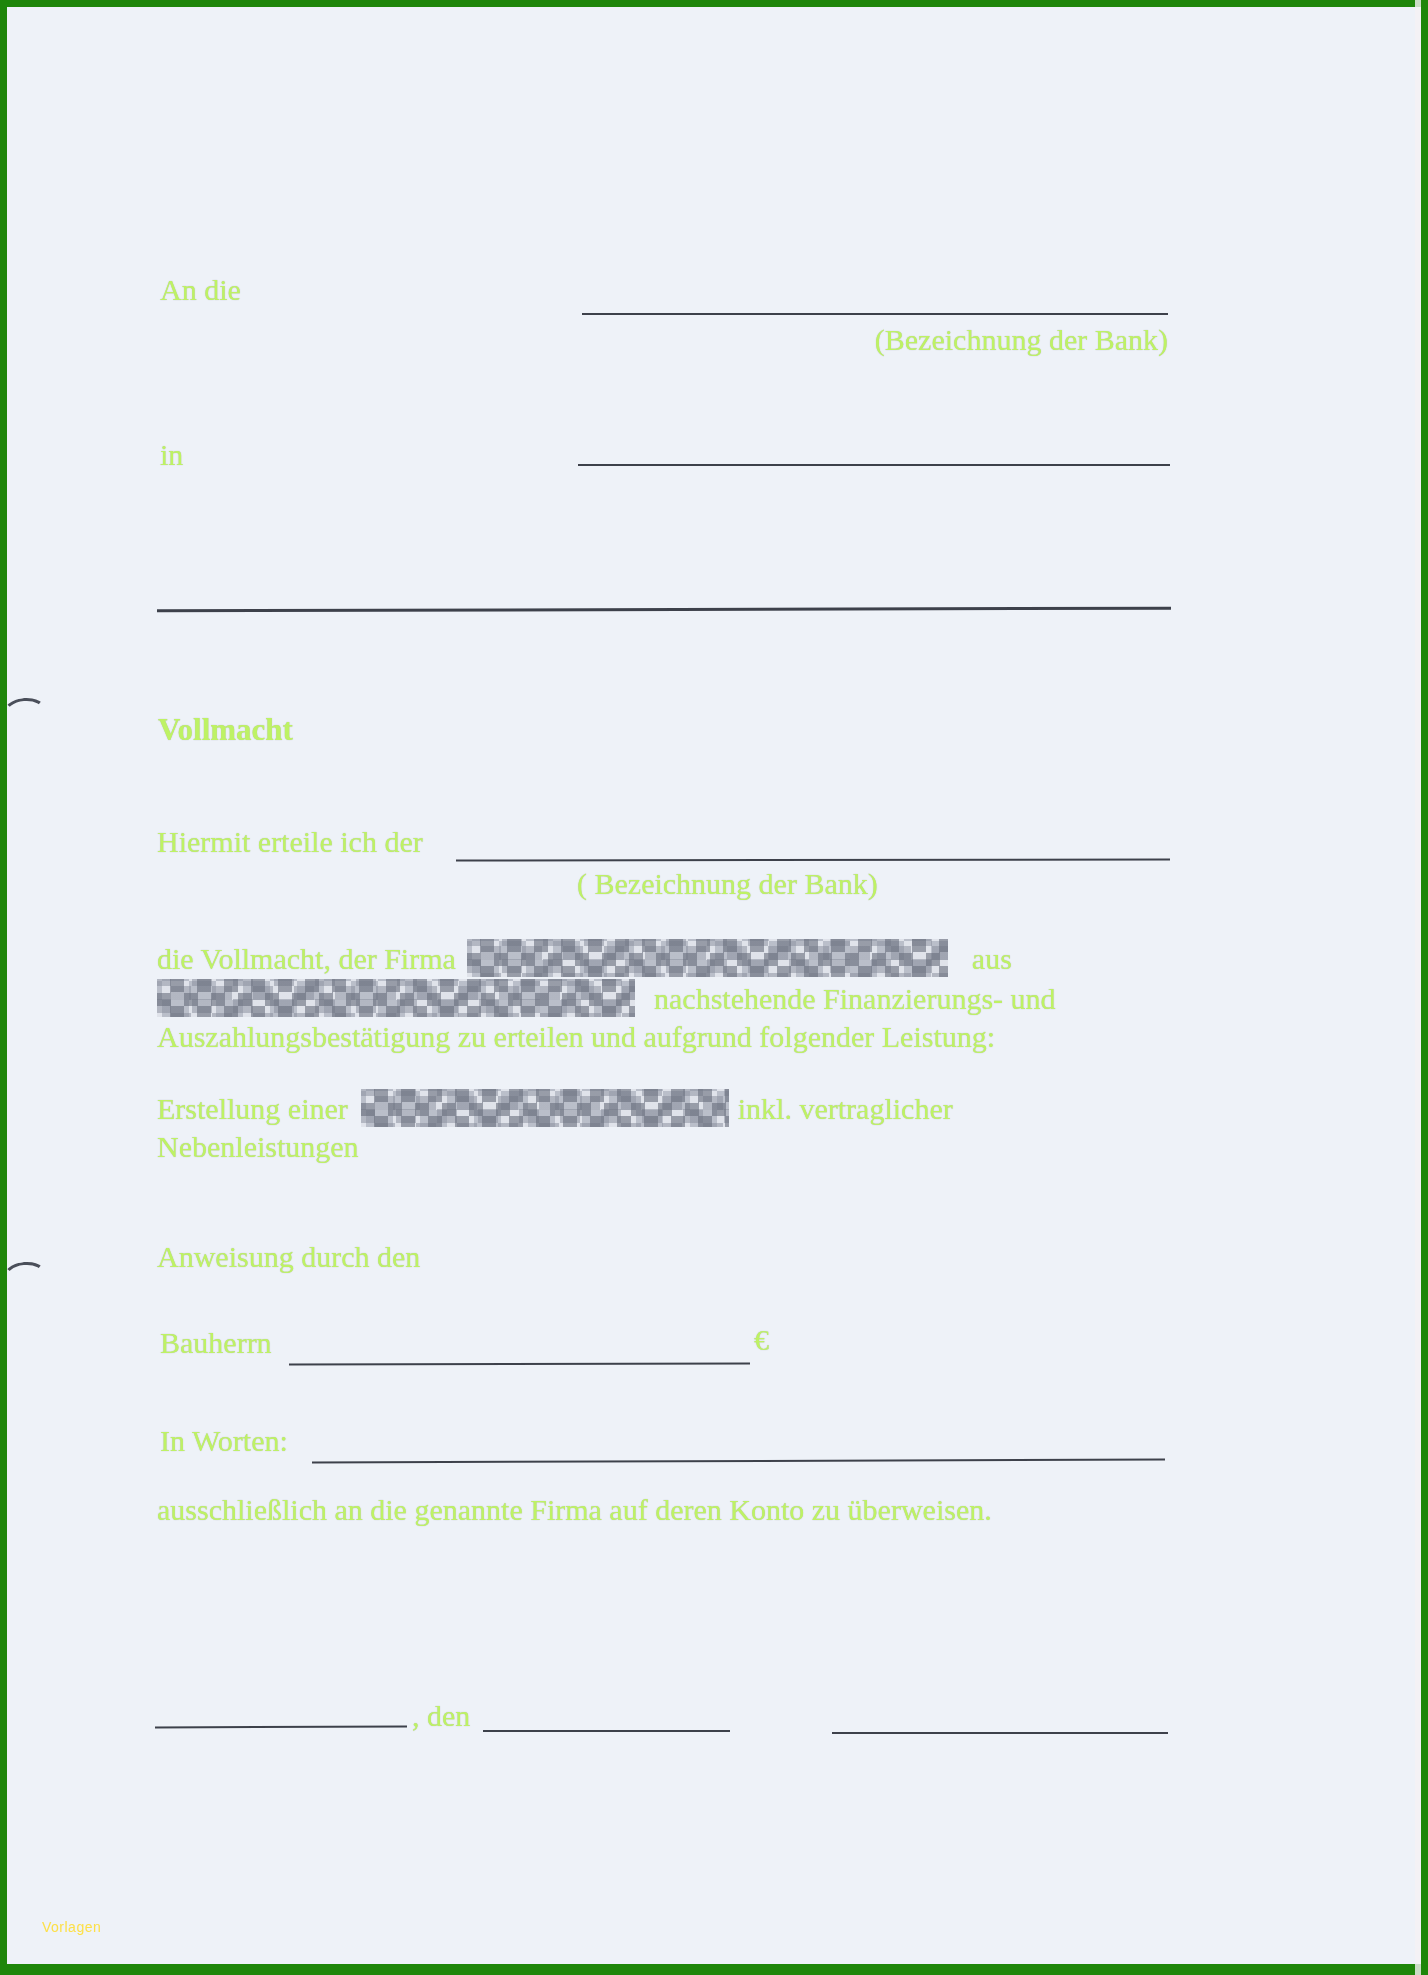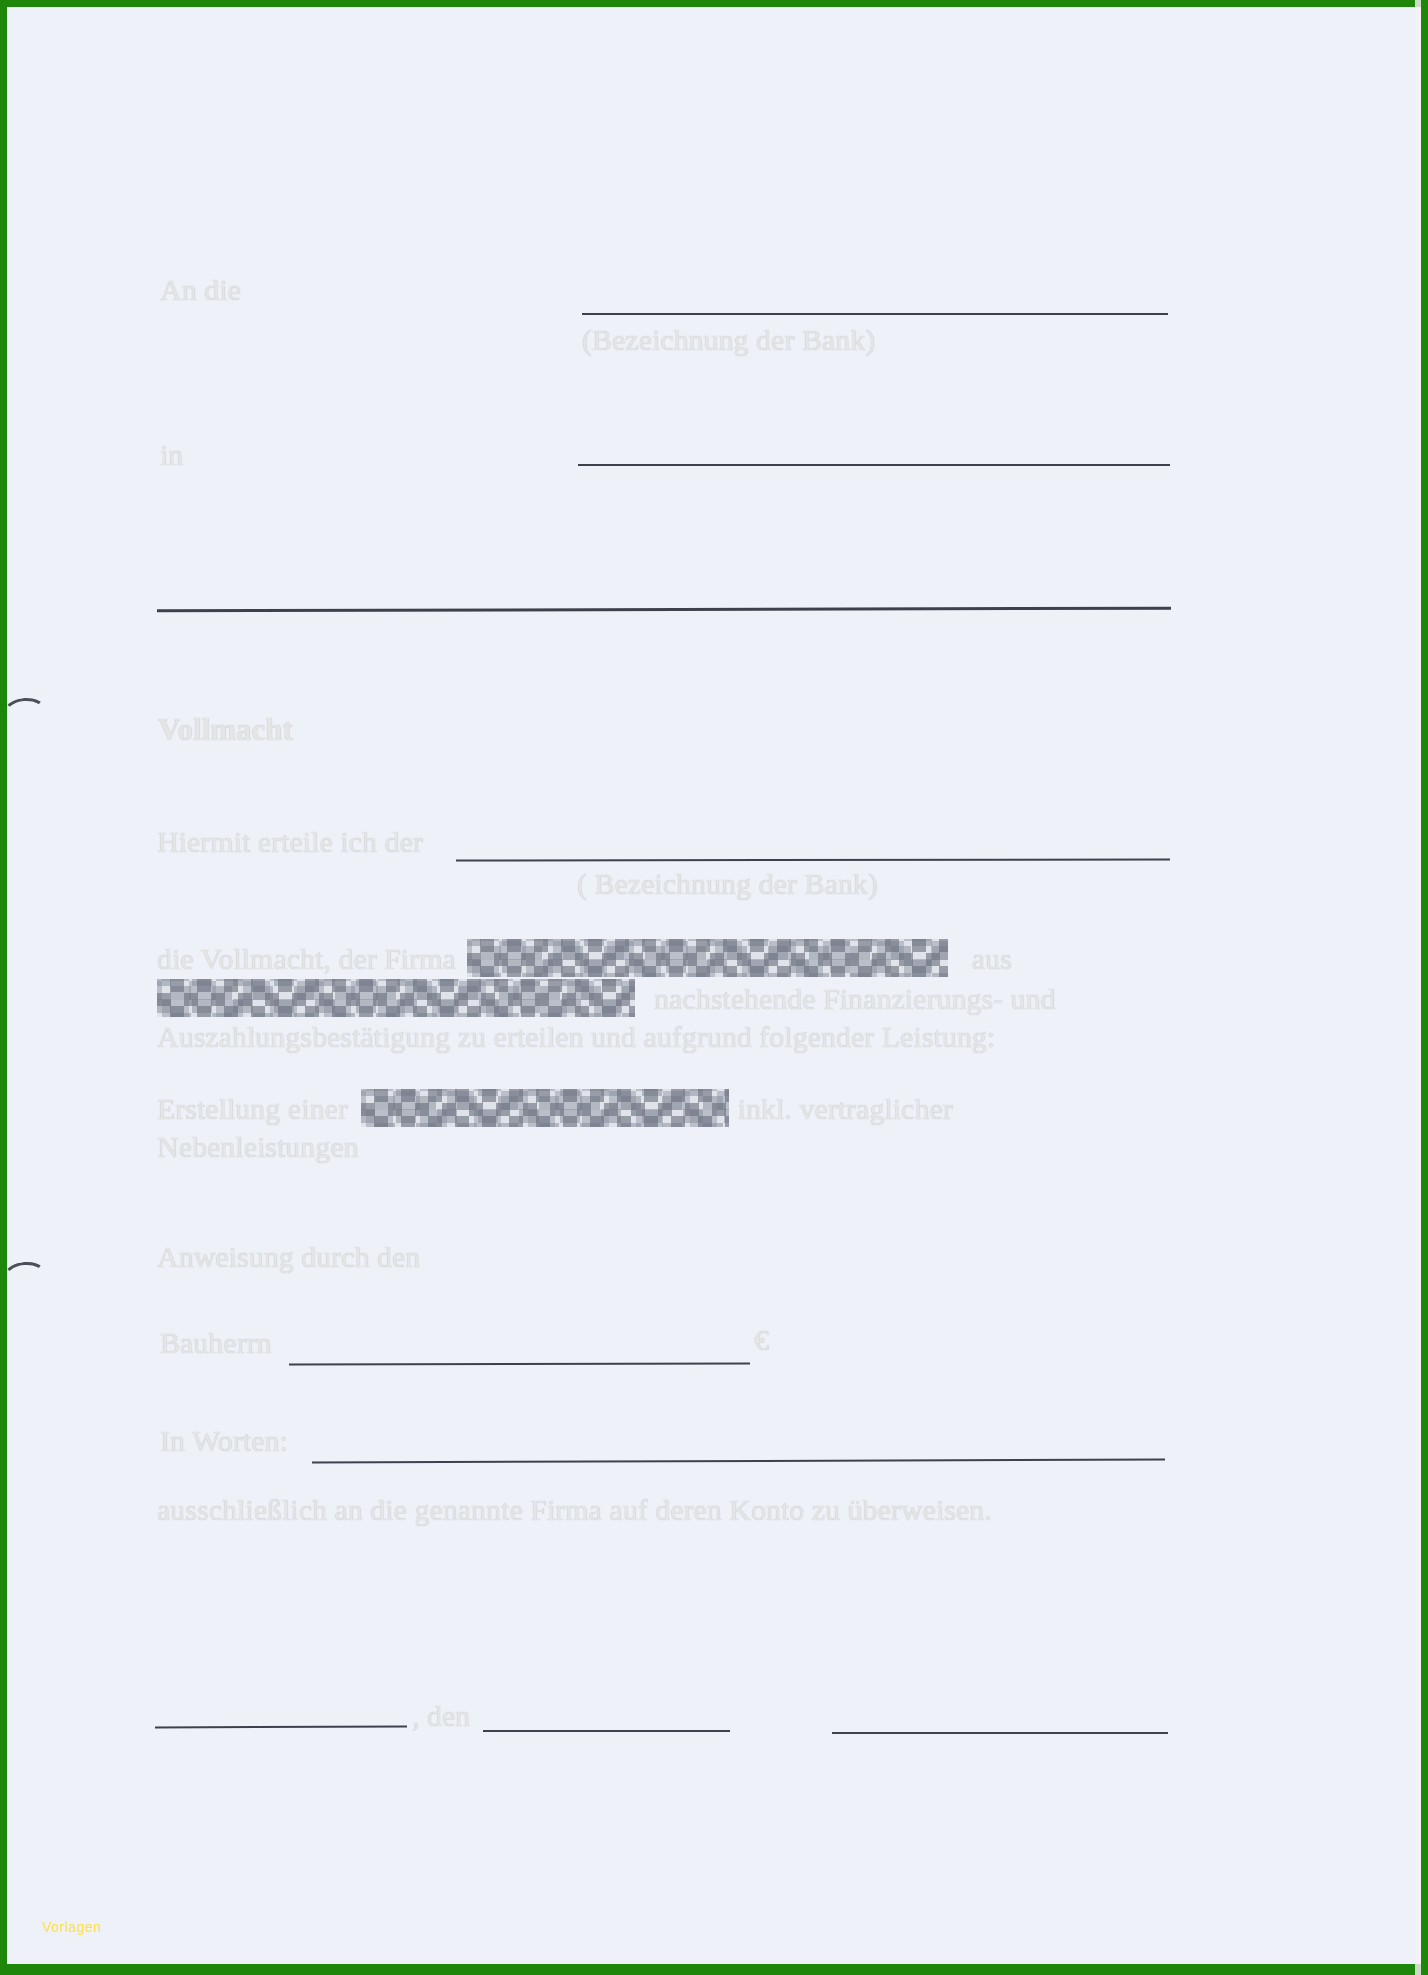--- a/index.html
+++ b/index.html
@@ -17,28 +17,28 @@
     position:absolute;left:7px;top:7px;right:7px;bottom:11px;
     background:#eef2f8;
   }
   .edge-strip{
     position:absolute;top:0;bottom:0;right:7px;width:6px;
     background:#f5f1f4;opacity:.8;
   }
   
   .row{
     position:absolute;white-space:nowrap;
-    font-size:30px;line-height:36px;color:#e5e5e5;
+    font-size:30px;line-height:36px;color:#bef264;
     text-shadow:0 0 1px rgba(50,54,62,.35);
   }
   .row .t{display:inline-block;}
   .bold{font-weight:normal;}
   .title{font-size:31px;font-weight:bold;}
   .caption{font-size:30px;}
-  .center{text-align:left;}
+  .center{text-align:right;}
   
   .uline{position:absolute;height:2px;background:#3d414b;}
   .thick{height:3px;}
   
   .redact{
     display:inline-block;height:38px;vertical-align:-8px;
     background-color:rgba(223,227,234,.45);
     background-image:
       repeating-conic-gradient(rgba(104,110,124,.60) 0% 25%, rgba(255,255,255,0) 0% 50%),
       repeating-conic-gradient(rgba(255,255,255,0) 0% 25%, rgba(134,140,154,.50) 0% 50%),

